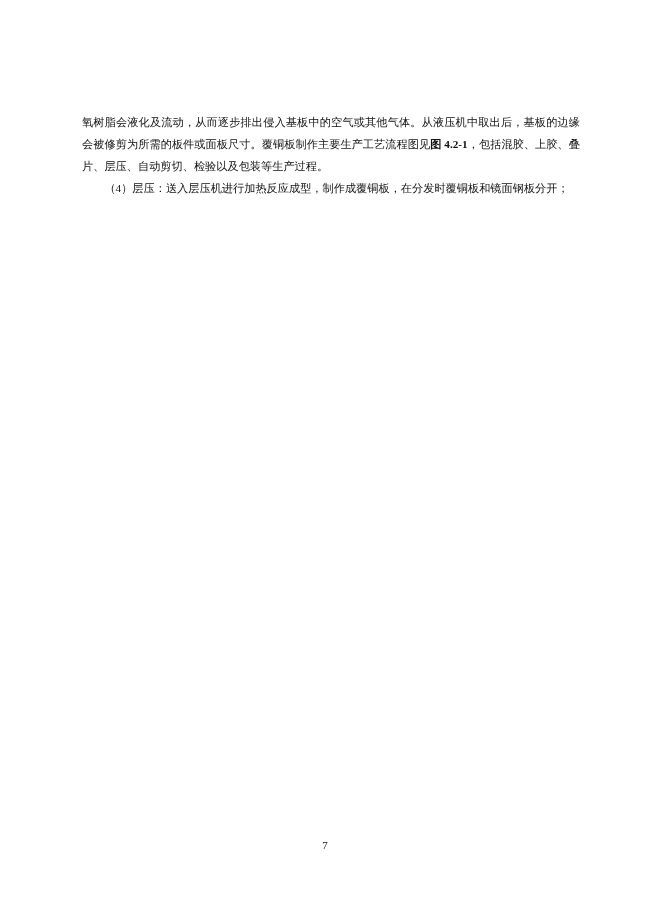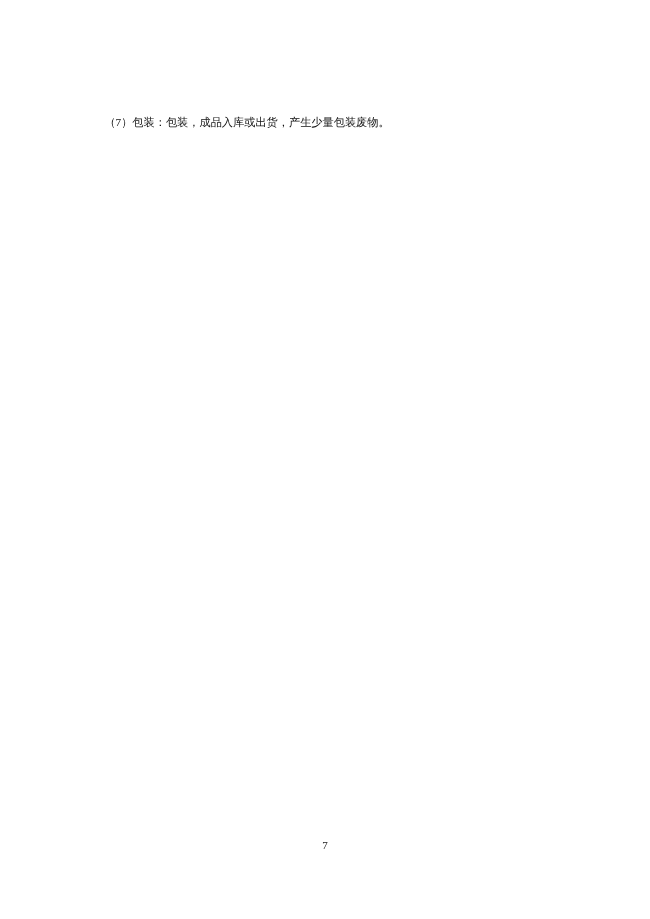--- a/index.html
+++ b/index.html
@@ -48,16 +48,17 @@
     font-size: 11px;
     color: #222222;
     font-family: "Liberation Serif", "DejaVu Serif", serif;
   }
 </style>
 </head>
 <body>
 
 <div class="page">
   <div class="doc-body" id="doc-body">
-      <p class="para indent"><span>（7）包装：包装，成品入库或出货，产生少量包装废物。</span></p>
+      <p class="para"><span>氧树脂会液化及流动，从而逐步排出侵入基板中的空气或其他气体。从液压机中取出后，基板的边缘会被修剪为所需的板件或面板尺寸。覆铜板制作主要生产工艺流程图见</span><span class="bold-ref">图 4.2-1</span><span>，包括混胶、上胶、叠片、层压、自动剪切、检验以及包装等生产过程。</span></p>
+      <p class="para indent"><span>（4）层压：送入层压机进行加热反应成型，制作成覆铜板，在分发时覆铜板和镜面钢板分开；</span></p>
     </div>
   <div class="footer">7</div>
 </div>
 
 </body></html>

